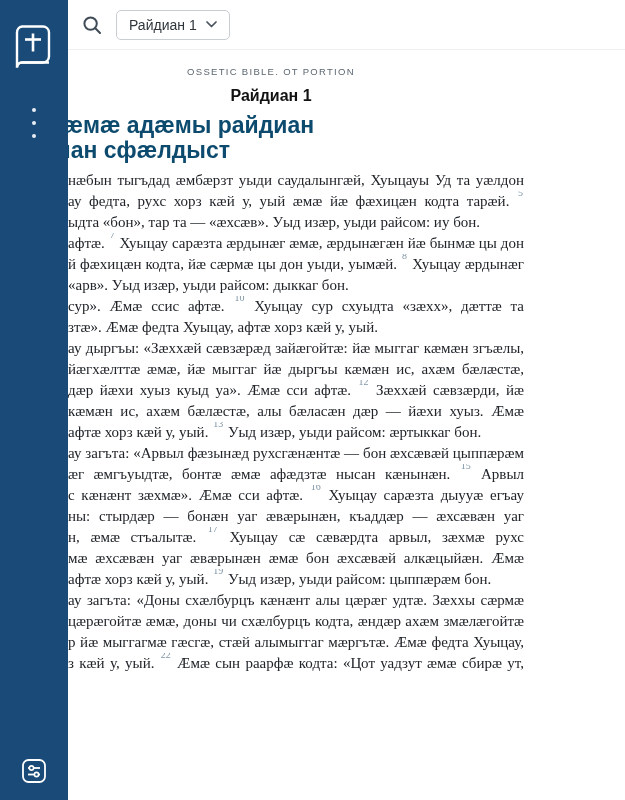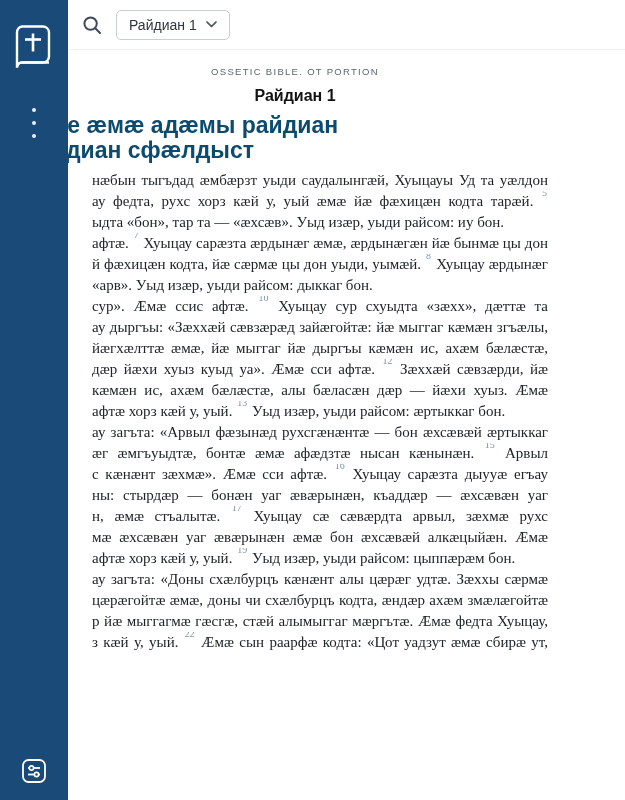--- a/index.html
+++ b/index.html
@@ -22,21 +22,21 @@
     display:flex;align-items:center;gap:11px;padding-left:11px;box-sizing:border-box;
     border-bottom:1px solid #efefef;z-index:10;
   }
   .search-btn{width:26px;height:26px;display:flex;align-items:center;justify-content:center;cursor:pointer;background:none;border:none;padding:0;}
   .chapter-picker{
     display:flex;align-items:center;gap:9px;background:#fff;
     border:1px solid #c9ced3;border-radius:5px;padding:6px 12px;cursor:pointer;
     font-family:"Liberation Sans",sans-serif;font-size:14px;color:#2f363c;
   }
   
-  .content{position:absolute;top:50px;left:0;width:542px;z-index:1;margin-left:24px;}
+  .content{position:absolute;top:50px;left:0;width:542px;z-index:1;}
   .book-header{
     padding-top:16px;text-align:center;font-size:9.5px;line-height:11px;
     letter-spacing:1.3px;color:#5b6670;font-weight:400;
   }
   .chapter-label{
     margin-top:9px;text-align:center;font-size:16px;line-height:19px;
     font-weight:700;color:#121212;
   }
   .main-title{
     text-align:left;font-size:23px;line-height:25px;font-weight:700;color:#0c4a6e;
@@ -103,26 +103,27 @@
   <div class="main-title first">Дуне æмæ адæмы райдиан</div>
   <div class="main-title">Райдиан сфæлдыст</div>
   <div class="lines">
       <div class="line">нæбын тыгъдад æмбæрзт уыди саудалынгæй, Хуыцауы Уд та уæлдон</div>
       <div class="line">ау федта, рухс хорз кæй у, уый æмæ йæ фæхицæн кодта тарæй. <sup class="vnum">5</sup> Хуыцау</div>
       <div class="line para-end">ыдта «бон», тар та — «æхсæв». Уыд изæр, уыди райсом: иу бон.</div>
       <div class="line">афтæ. <sup class="vnum">7</sup> Хуыцау сарæзта æрдынæг æмæ, æрдынæгæн йæ бынмæ цы дон</div>
       <div class="line">й фæхицæн кодта, йæ сæрмæ цы дон уыди, уымæй. <sup class="vnum">8</sup> Хуыцау æрдынæг</div>
       <div class="line para-end">«арв». Уыд изæр, уыди райсом: дыккаг бон.</div>
       <div class="line">сур». Æмæ ссис афтæ. <sup class="vnum">10</sup> Хуыцау сур схуыдта «зæхх», дæттæ та схуыдта</div>
+      <div class="line para-end">зтæ». Æмæ федта Хуыцау, афтæ хорз кæй у, уый.</div>
       <div class="line">ау дыргъы: «Зæххæй сæвзæрæд зайæгойтæ: йæ мыггаг кæмæн згъæлы,</div>
       <div class="line">йæгхæлттæ æмæ, йæ мыггаг йæ дыргъы кæмæн ис, ахæм бæлæстæ, алы</div>
       <div class="line">дæр йæхи хуыз куыд уа». Æмæ сси афтæ. <sup class="vnum">12</sup> Зæххæй сæвзæрди, йæ мыггаг</div>
       <div class="line">кæмæн ис, ахæм бæлæстæ, алы бæласæн дæр — йæхи хуыз. Æмæ федта</div>
       <div class="line para-end">афтæ хорз кæй у, уый. <sup class="vnum">13</sup> Уыд изæр, уыди райсом: æртыккаг бон.</div>
-      <div class="line">ау загъта: «Арвыл фæзынæд рухсгæнæнтæ — бон æхсæвæй æртыккаг</div>
+      <div class="line">ау загъта: «Арвыл фæзынæд рухсгæнæнтæ — бон æхсæвæй цыппæрæм</div>
       <div class="line">æг æмгъуыдтæ, бонтæ æмæ афæдзтæ нысан кæнынæн. <sup class="vnum">15</sup> Арвыл судзæнт</div>
       <div class="line">с кæнæнт зæхмæ». Æмæ сси афтæ. <sup class="vnum">16</sup> Хуыцау сарæзта дыууæ егъау</div>
       <div class="line">ны: стырдæр — бонæн уаг æвæрынæн, къаддæр — æхсæвæн уаг</div>
       <div class="line">н, æмæ стъалытæ. <sup class="vnum">17</sup> Хуыцау сæ сæвæрдта арвыл, зæхмæ рухс кæнынæн,</div>
       <div class="line">мæ æхсæвæн уаг æвæрынæн æмæ бон æхсæвæй алкæцыйæн. Æмæ федта</div>
       <div class="line para-end">афтæ хорз кæй у, уый. <sup class="vnum">19</sup> Уыд изæр, уыди райсом: цыппæрæм бон.</div>
       <div class="line">ау загъта: «Доны схæлбурцъ кæнæнт алы цæрæг удтæ. Зæххы сæрмæ</div>
       <div class="line">цæрæгойтæ æмæ, доны чи схæлбурцъ кодта, æндæр ахæм змæлæгойтæ —</div>
       <div class="line">р йæ мыггагмæ гæсгæ, стæй алымыггаг мæргътæ. Æмæ федта Хуыцау,</div>
       <div class="line">з кæй у, уый. <sup class="vnum">22</sup> Æмæ сын раарфæ кодта: «Цот уадзут æмæ сбирæ ут, æмæ</div>

